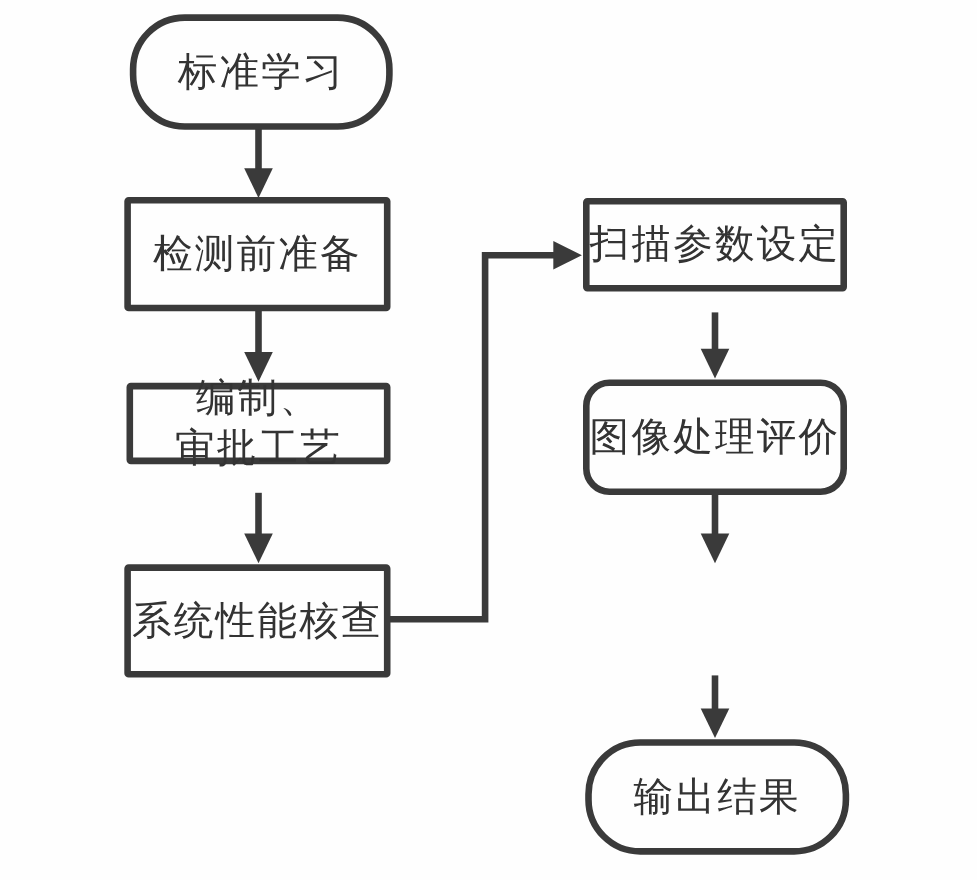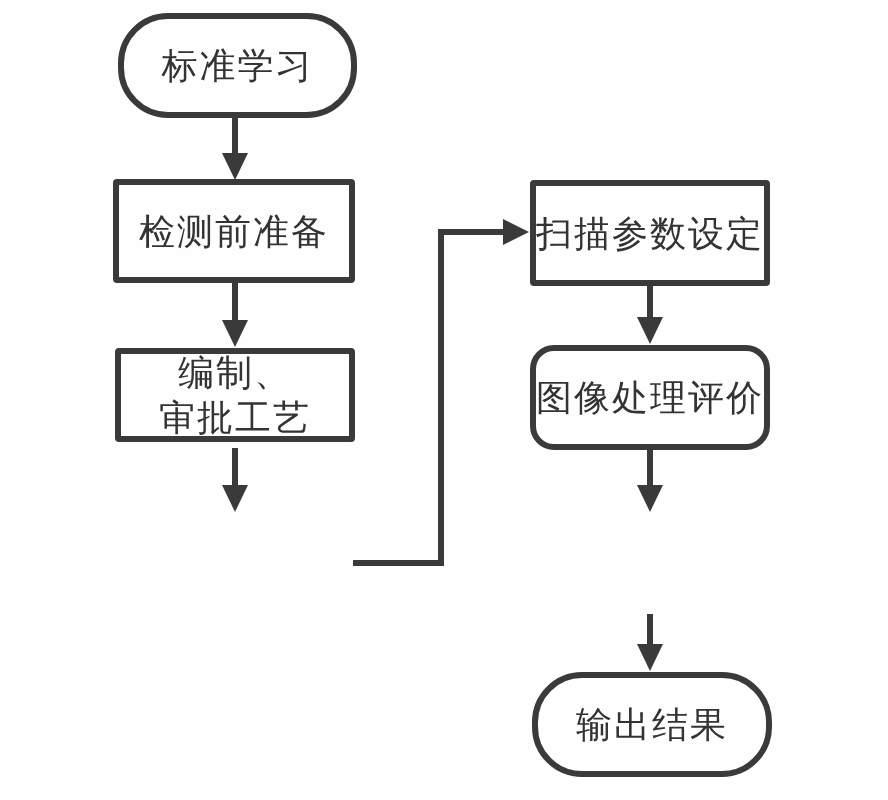--- a/index.html
+++ b/index.html
@@ -30,24 +30,24 @@
     line-height: 1.25;
     white-space: pre-line;
     z-index: 2;
   }
   .rect { border-radius: 4px; text-align: center; }
   .rounded { border-radius: 50px; }
 
   
   .n-start  { left: 118px; top: 13px;  width: 239px; height: 105px; }
   .n-prep   { left: 113px; top: 179px; width: 242px; height: 104px; }
-  .n-proc   { left: 115px; top: 348px; width: 240px; height: 94px; }
+  .n-proc   { left: 115px; top: 348px; width: 240px; height: 74px; }
   .n-sys    { left: 113px; top: 513px; width: 242px; height: 103px; }
   
-  .n-scan   { left: 530px; top: 180px; width: 240px; height: 106px; }
+  .n-scan   { left: 530px; top: 180px; width: 240px; height: 85px; }
   .n-img    { left: 530px; top: 345px; width: 240px; height: 105px; border-radius: 24px; }
   .n-unc    { left: 530px; top: 513px; width: 240px; height: 103px; }
   .n-out    { left: 532px; top: 672px; width: 240px; height: 105px; }
 
   #edge-layer {
     position: absolute;
     left: 0; top: 0;
     width: 888px; height: 800px;
     z-index: 1;
   }
@@ -100,20 +100,21 @@
     </g>
   </svg>
 
   <div class="node rounded n-start">标准学习</div>
 
   <div class="node rect n-prep">检测前准备</div>
 
   <div class="node rect n-proc">编制、
 审批工艺</div>
 
+  <div class="node rect n-sys">系统性能核查</div>
 
   <div class="node rect n-scan">扫描参数设定</div>
 
   <div class="node rect n-img">图像处理评价</div>
 
 
   <div class="node rounded n-out">输出结果</div>
 
 </div>
 

